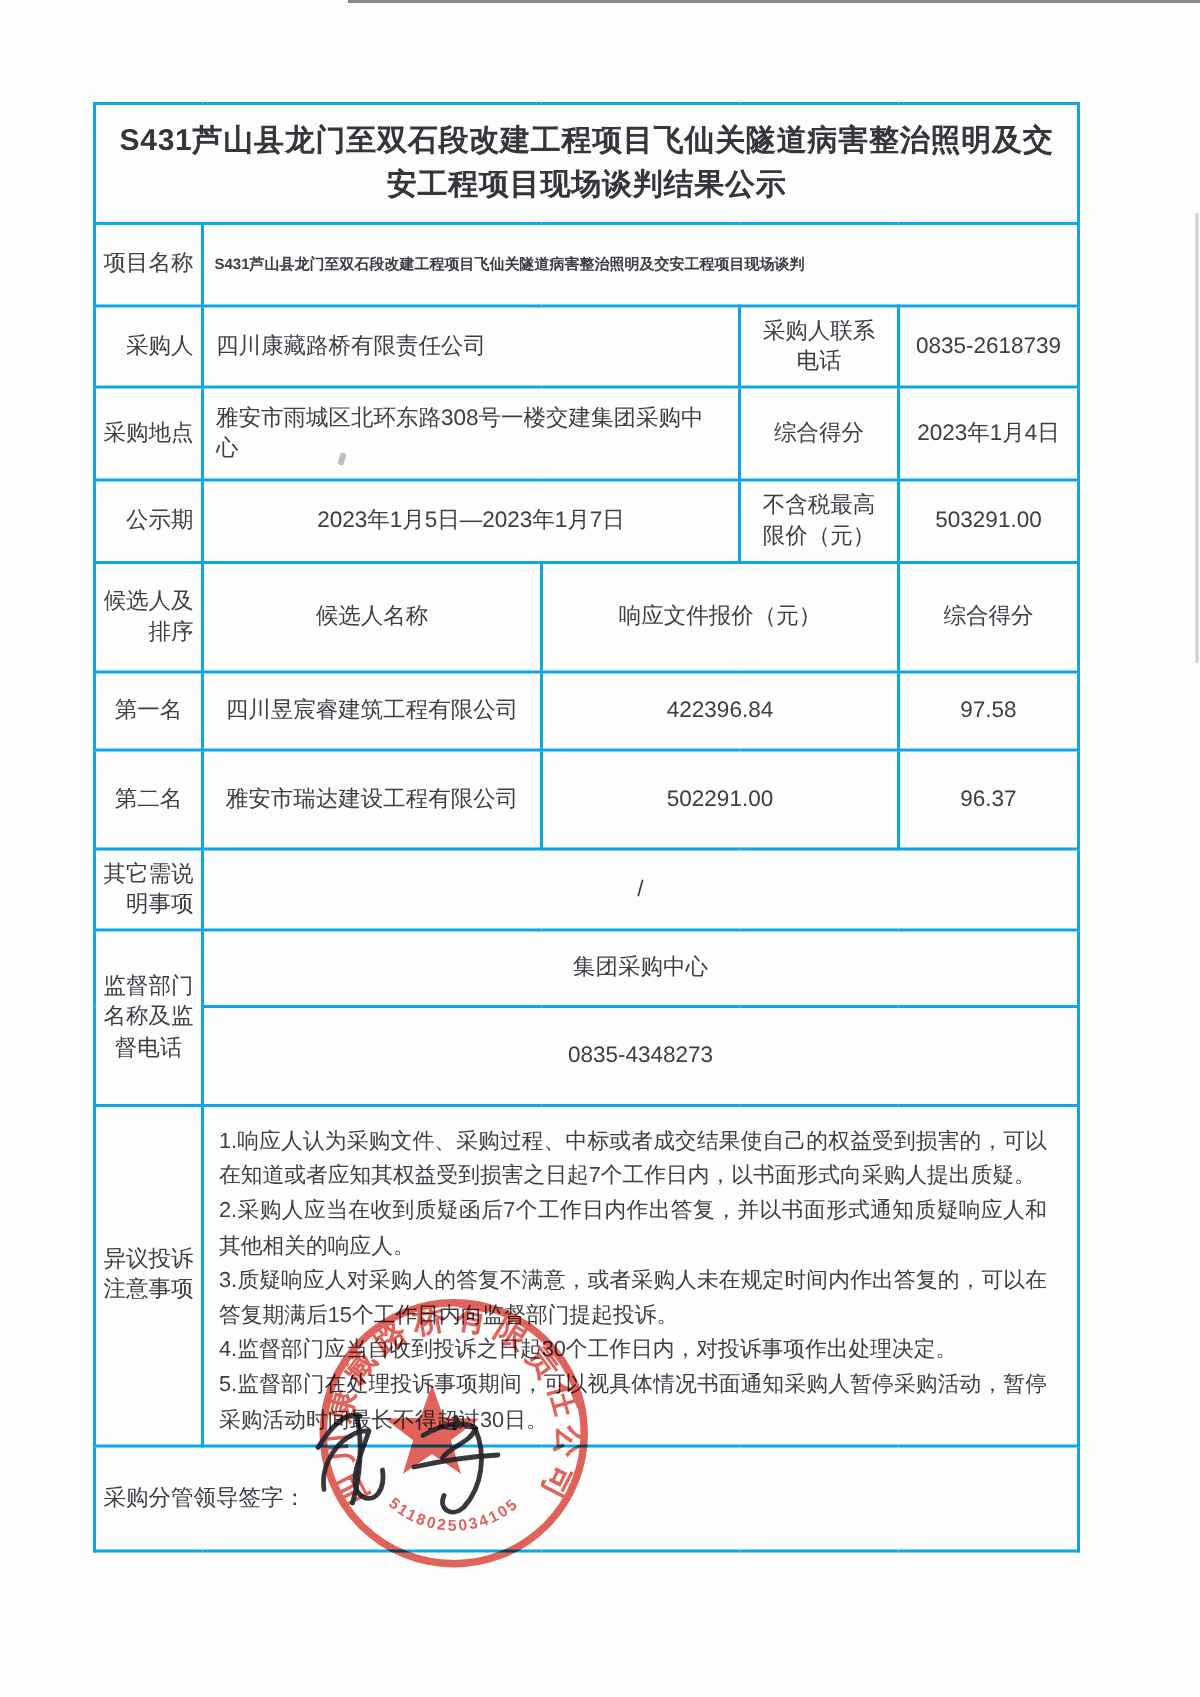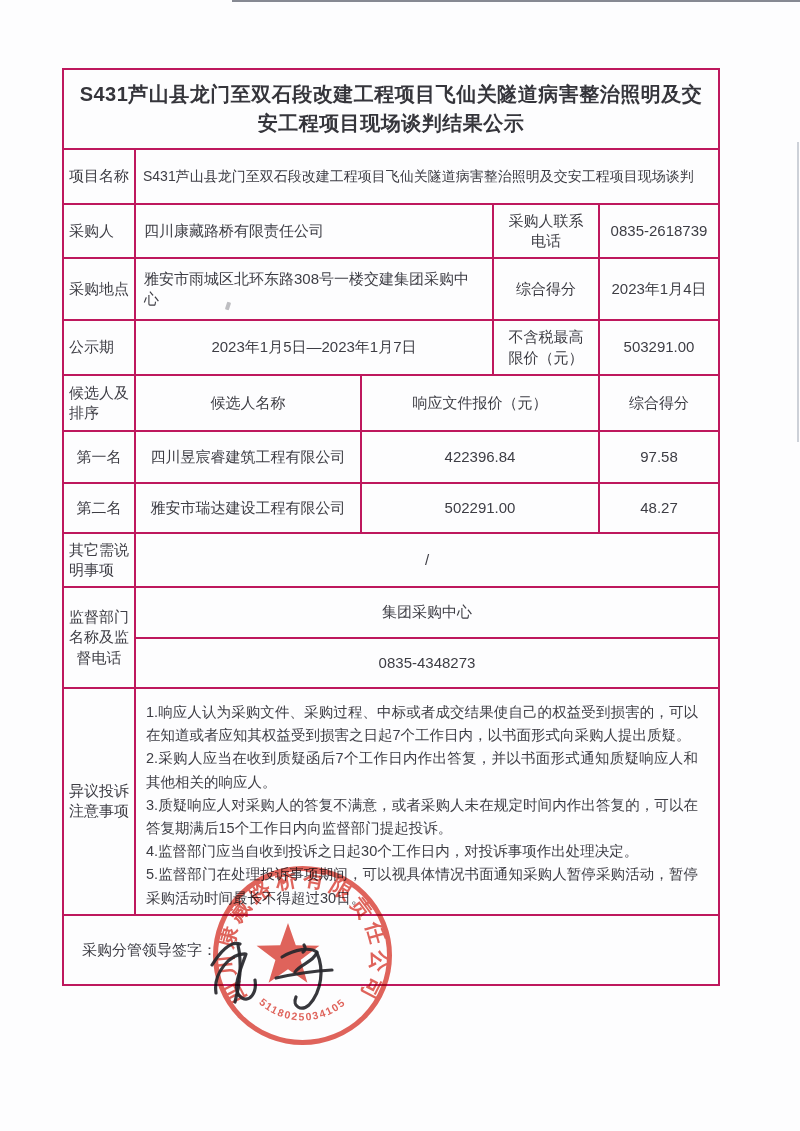--- a/index.html
+++ b/index.html
@@ -12,37 +12,37 @@
   
   .scan-top-line{position:absolute;left:232px;top:0;width:568px;height:2px;background:#5d626d;opacity:.75;}
   .scan-right-line{position:absolute;left:797px;top:142px;width:2px;height:300px;background:#cdd1d8;}
   .scan-comma{position:absolute;left:226px;top:302px;width:4px;height:8px;background:#8a8a90;opacity:.55;transform:rotate(18deg);border-radius:1px;}
 
   table.doc{
     position:absolute;left:62px;top:68px;width:656px;
     border-collapse:collapse;table-layout:fixed;
   }
   td{
-    border:2px solid #be185d;padding:3px 8px;vertical-align:middle;
+    border:2px solid #0ea5e9;padding:3px 8px;vertical-align:middle;
     font-size:15px;line-height:1.35;word-break:break-all;margin-left:36px;
   }
   .h80{height:80px}.h55{height:55px}.h54{height:54px}.h66{height:62px}
-  .h73{height:56px}.h52{height:52px}.h50{height:50px}.h51{height:51px}
+  .h73{height:73px}.h52{height:52px}.h50{height:66px}.h51{height:51px}
   .h217{height:217px}.h70{height:70px}
 
   .title-cell{
     font-size:20px;font-weight:bold;text-align:center;color:#35353b;
     padding:6px 14px;letter-spacing:.5px;line-height:1.45;
   }
-  .lbl{padding:3px 5px;}
-  .val-sm{font-size:14px;white-space:nowrap;padding:3px 4px 3px 7px;overflow:visible;}
+  .lbl{padding:3px 5px;text-align:right;}
+  .val-sm{font-size:10px;white-space:nowrap;padding:3px 4px 3px 7px;overflow:visible;font-weight:bold;}
   .center{text-align:center;}
   .obj-cell{vertical-align:top;padding:12px 20px 4px 10px;font-size:14.5px;line-height:1.6;}
   .obj-cell p{margin:0;text-align:justify;}
-  .sig-cell{padding:3px 18px;font-size:15px;}
+  .sig-cell{padding:3px 5px;font-size:15px;}
 
   .seal-wrap{
     position:absolute;left:200px;top:853px;width:212px;height:215px;
     mix-blend-mode:multiply;pointer-events:none;
   }
   .seal-red{opacity:.86;}
   .seal-text{font-family:"Liberation Sans","DejaVu Sans",sans-serif;}
   .ink{stroke:#26262b;stroke-width:3.2;fill:none;stroke-linecap:round;stroke-linejoin:round;opacity:.92;}
 </style>
 </head>
@@ -103,21 +103,21 @@
     <td class="center">第一名</td>
     <td class="center">四川昱宸睿建筑工程有限公司</td>
     <td colspan="2" class="center">422396.84</td>
     <td class="center">97.58</td>
   </tr>
 
   <tr class="h50">
     <td class="center">第二名</td>
     <td class="center">雅安市瑞达建设工程有限公司</td>
     <td colspan="2" class="center">502291.00</td>
-    <td class="center">48.27</td>
+    <td class="center">96.37</td>
   </tr>
 
   <tr class="h54">
     <td class="lbl">其它需说明事项</td>
     <td colspan="4" class="center">/</td>
   </tr>
 
   <tr class="h51">
     <td class="lbl center" rowspan="2">监督部门名称及监督电话</td>
     <td colspan="4" class="center">集团采购中心</td>

